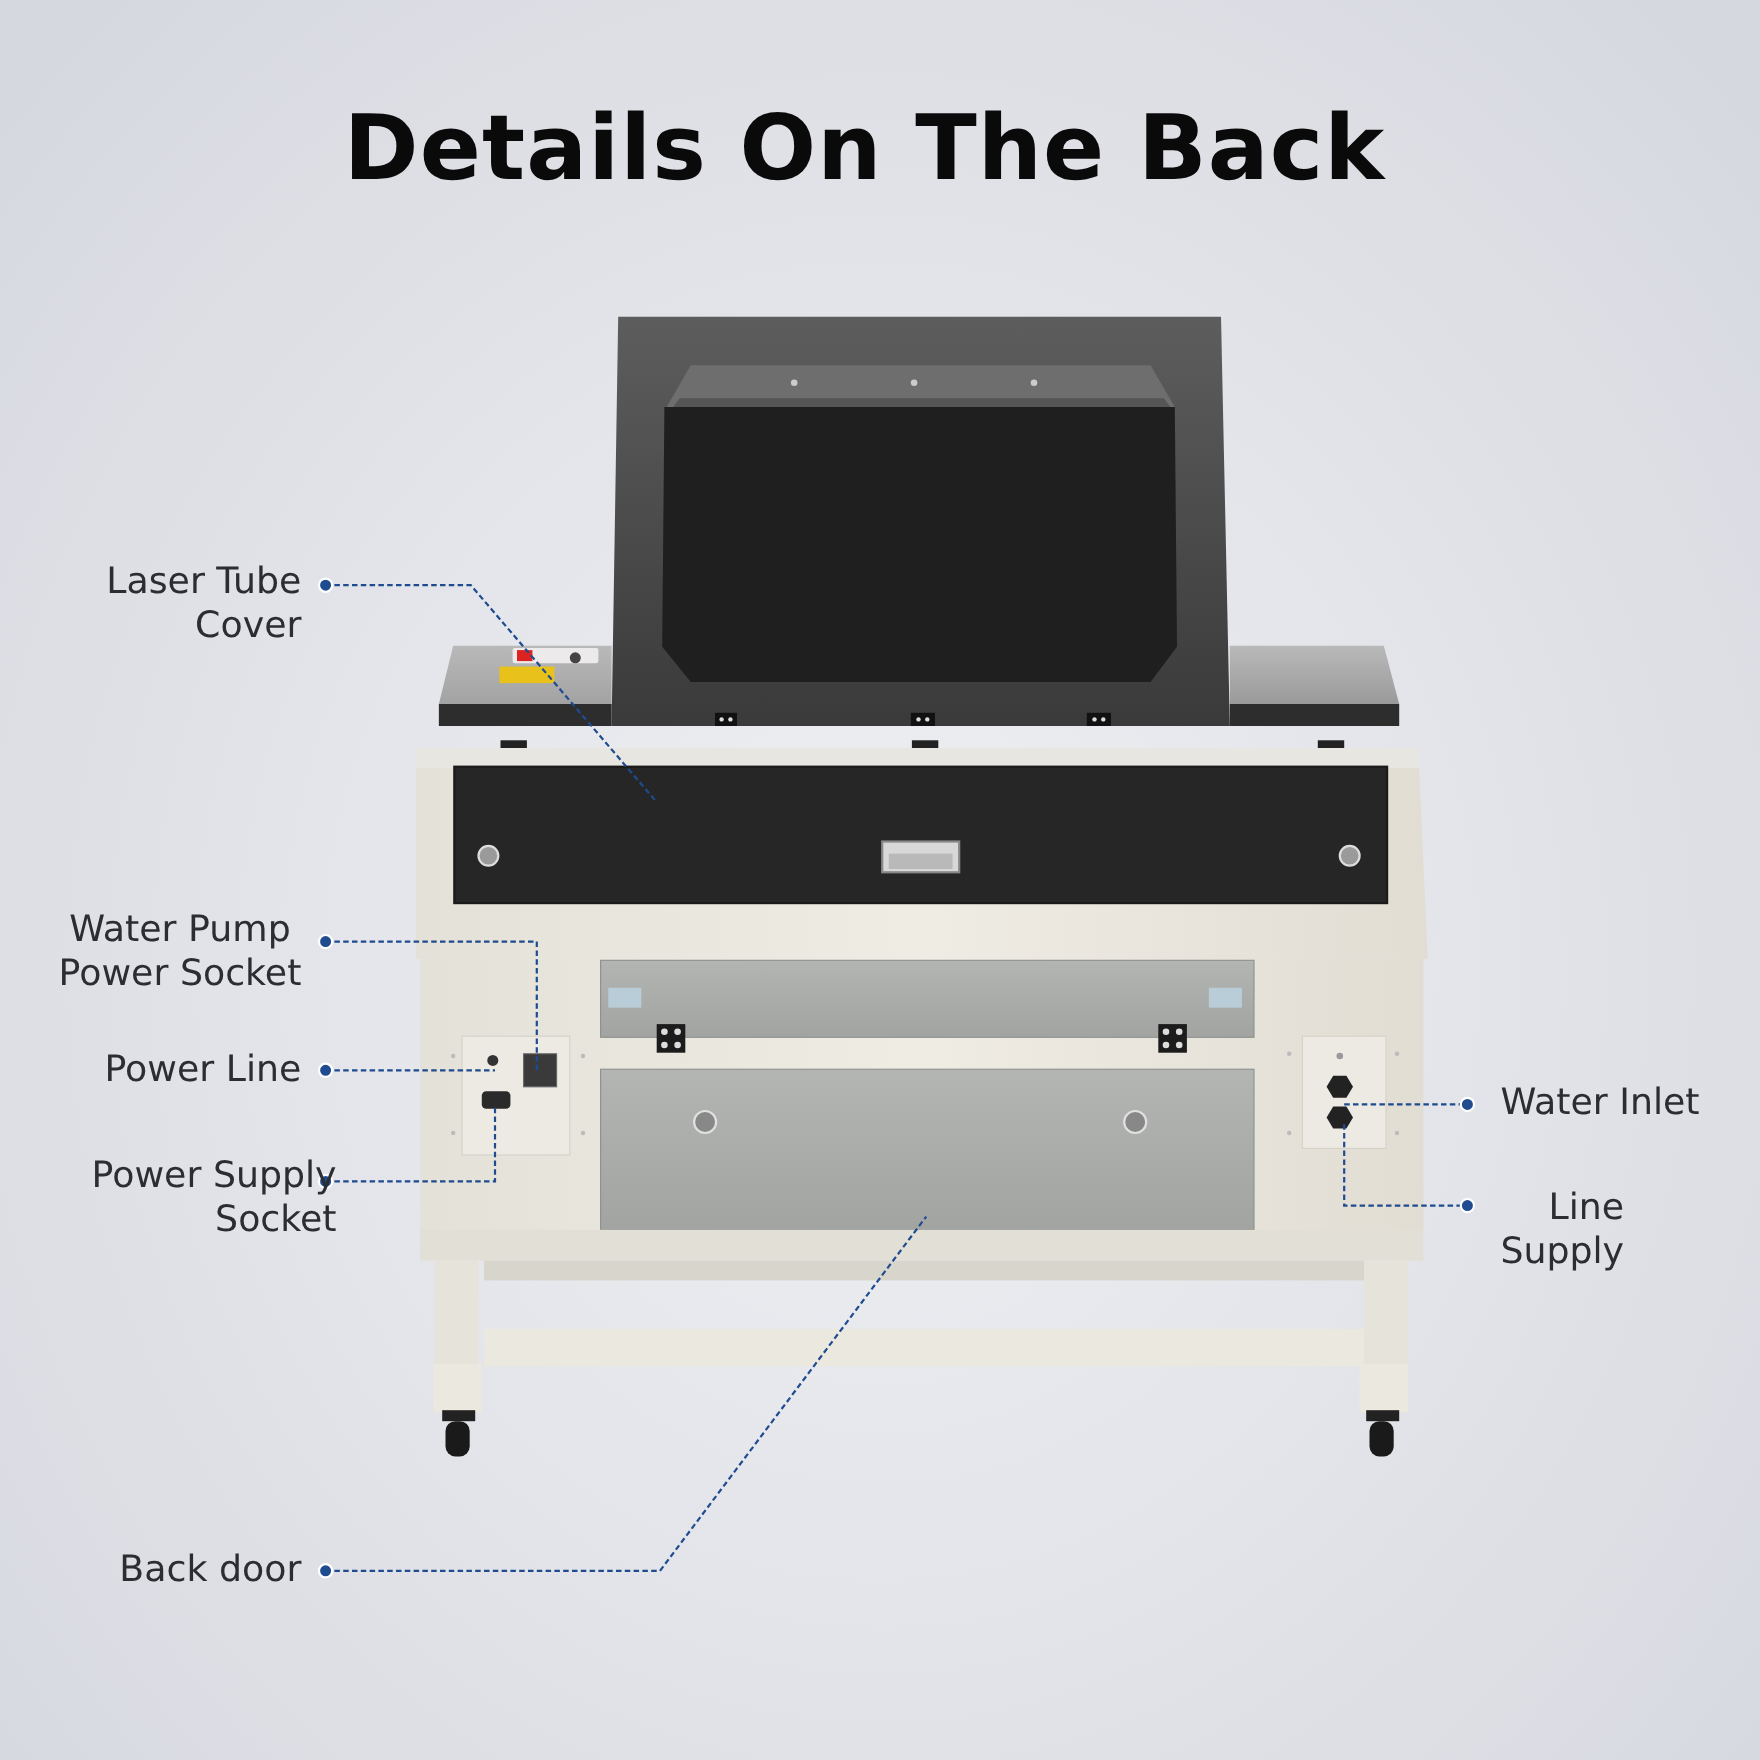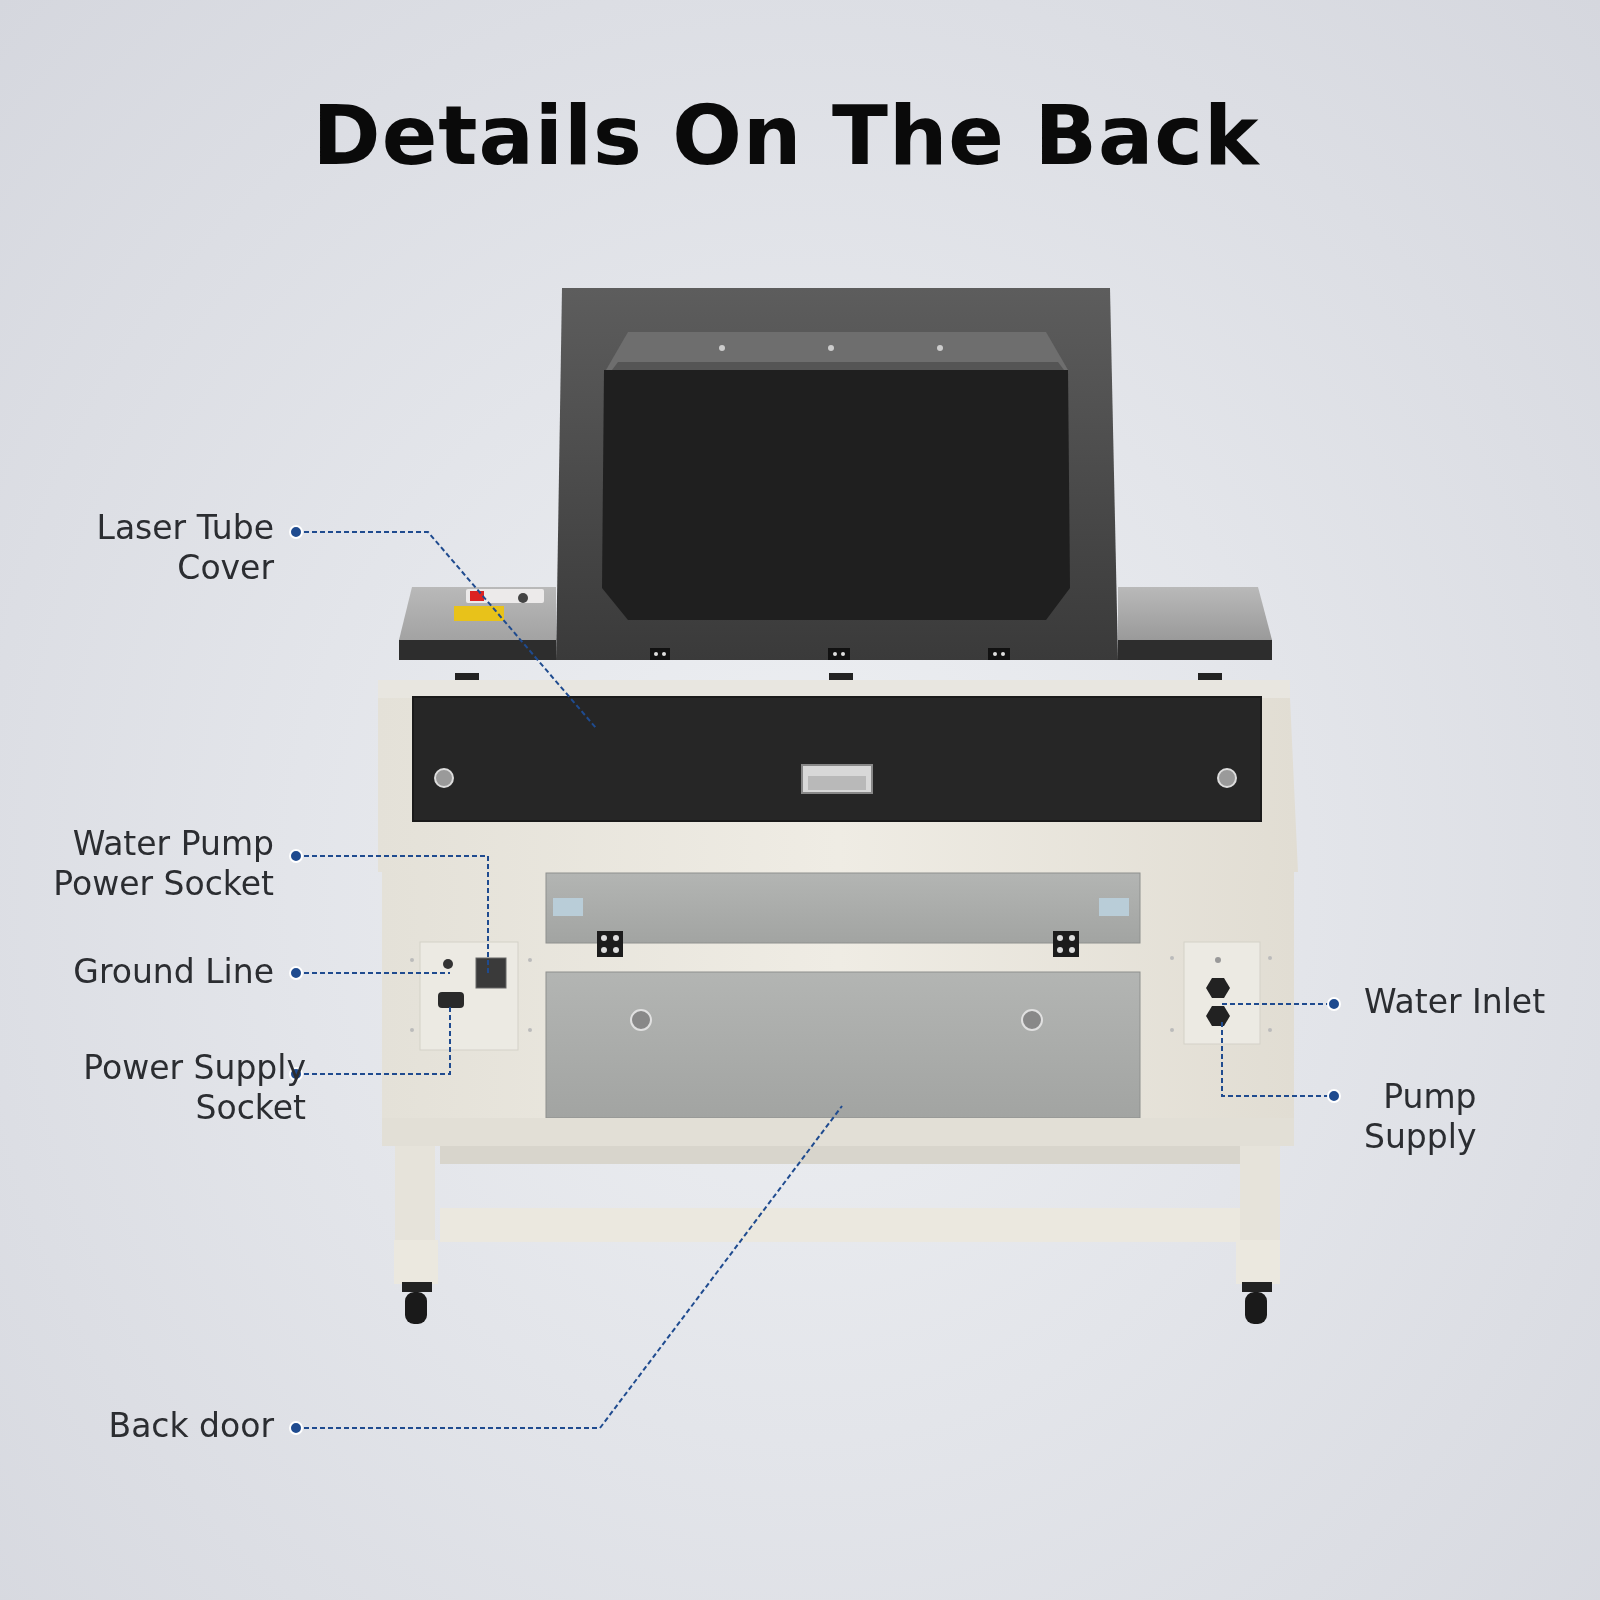--- a/index.html
+++ b/index.html
@@ -167,33 +167,33 @@
 <div class="dot" style="left:289px;top:966px;"></div>
 <div class="dot" style="left:289px;top:1067px;"></div>
 <div class="dot" style="left:289px;top:1421px;"></div>
 <div class="dot" style="left:1327px;top:997px;"></div>
 <div class="dot" style="left:1327px;top:1089px;"></div>
 
 <div class="label right-align" style="right:1326px;top:508px;">
   <div>Laser Tube</div>
   <div>Cover</div>
 </div>
-<div class="label right-align" style="right:1326px;top:824px;">
+<div class="label right-align" style="right:1326px;top:824px;text-align:center;">
   <div>Water Pump</div>
   <div>Power Socket</div>
 </div>
 <div class="label right-align" style="right:1326px;top:952px;">
-  <div>Ground Line</div>
+  <div>Power Line</div>
 </div>
 <div class="label right-align" style="right:1294px;top:1048px;">
   <div>Power Supply</div>
   <div>Socket</div>
 </div>
 <div class="label right-align" style="right:1326px;top:1406px;">
   <div>Back door</div>
 </div>
 <div class="label left-align" style="left:1364px;top:982px;">
   <div>Water Inlet</div>
 </div>
 <div class="label left-align" style="left:1364px;top:1077px;">
-  <div>Pump</div>
+  <div>Line</div>
   <div>Supply</div>
 </div>
 
 </body></html>

